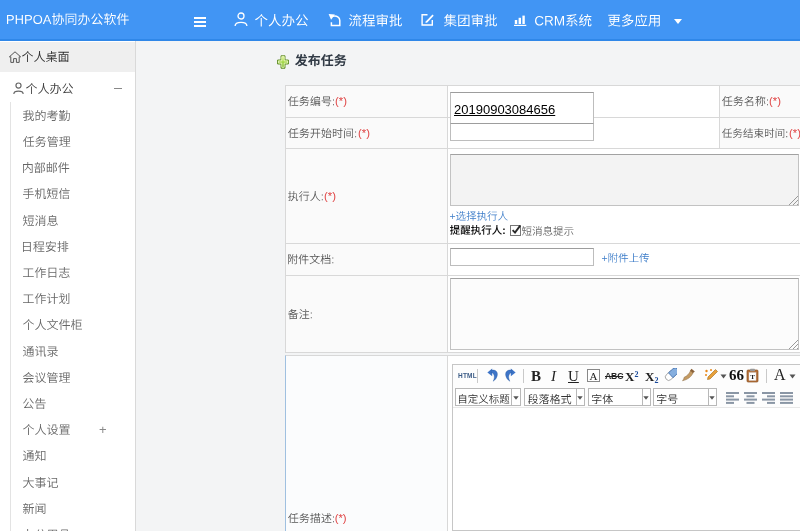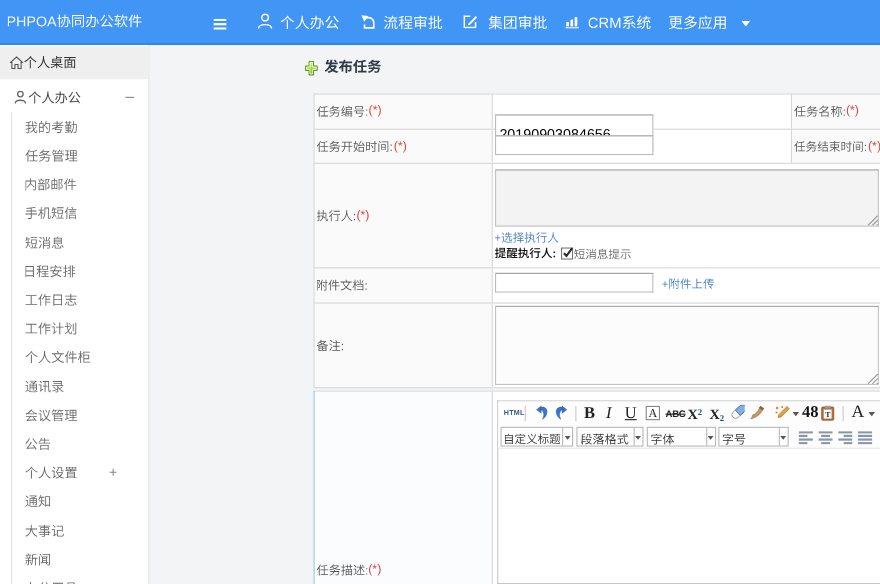--- a/index.html
+++ b/index.html
@@ -206,21 +206,21 @@
 <div class="cell inp" style="left:447px;top:275px;width:354px;height:77px"></div>
 <div class="abs" style="left:285px;top:352px;width:516px;height:1px;background:#d8d8d8"></div>
 <div class="cell" style="left:285px;top:355px;width:162px;height:176px;background:#fbfcfd;border-left:1px solid #9fc0e0"></div>
 <div class="cell inp" style="left:447px;top:355px;width:354px;height:176px"></div>
 <div class="abs" style="left:287.7px;top:512.5px;display:flex">
     <svg style="display:block" width="46" height="11" viewBox="0 0 46 11">
       <path d="M3.5 9.0V9.7H10.2V9.0H7.1V5.5H10.4V4.8H7.1V1.6C8.2 1.4 9.1 1.2 9.9 0.9L9.3 0.3C8.0 0.8 5.5 1.2 3.4 1.5C3.5 1.7 3.6 2.0 3.7 2.1C4.5 2.0 5.5 1.9 6.4 1.7V4.8H3.1V5.5H6.4V9.0ZM3.1 0.0C2.4 1.8 1.2 3.5 0.0 4.6C0.1 4.8 0.4 5.1 0.5 5.3C0.9 4.9 1.4 4.3 1.8 3.7V10.1H2.6V2.6C3.0 1.8 3.4 1.0 3.8 0.2ZM15.8 5.1C15.7 5.5 15.7 5.8 15.6 6.2H12.2V6.9H15.3C14.7 8.3 13.4 9.1 11.4 9.5C11.6 9.6 11.8 10.0 11.8 10.1C14.0 9.6 15.4 8.7 16.1 6.9H19.6C19.4 8.4 19.1 9.1 18.9 9.3C18.8 9.4 18.6 9.4 18.4 9.4C18.2 9.4 17.4 9.4 16.8 9.3C16.9 9.5 17.0 9.8 17.0 10.0C17.6 10.0 18.3 10.0 18.6 10.0C19.0 10.0 19.2 9.9 19.5 9.7C19.8 9.4 20.1 8.6 20.3 6.5C20.4 6.4 20.4 6.2 20.4 6.2H16.3C16.4 5.9 16.5 5.5 16.5 5.1ZM19.1 1.8C18.4 2.5 17.5 3.1 16.4 3.5C15.5 3.1 14.8 2.6 14.4 2.0L14.5 1.8ZM15.1 0.0C14.5 1.0 13.4 2.1 11.8 3.0C12.0 3.1 12.2 3.3 12.3 3.5C12.9 3.2 13.4 2.8 13.9 2.4C14.3 3.0 14.9 3.4 15.6 3.8C14.2 4.2 12.7 4.5 11.3 4.7C11.4 4.8 11.6 5.1 11.6 5.3C13.2 5.1 14.9 4.8 16.4 4.2C17.7 4.7 19.3 5.0 21.0 5.2C21.1 5.0 21.2 4.7 21.4 4.5C19.9 4.4 18.5 4.2 17.3 3.8C18.5 3.2 19.6 2.4 20.2 1.4L19.8 1.1L19.7 1.2H15.1C15.4 0.8 15.6 0.5 15.8 0.2ZM30.1 0.0V1.6H28.1V0.0H27.4V1.6H25.8V2.3H27.4V3.8H28.1V2.3H30.1V3.8H30.9V2.3H32.3V1.6H30.9V0.0ZM27.0 7.2H28.8V8.9H27.0ZM27.0 6.6V5.0H28.8V6.6ZM31.2 7.2V8.9H29.4V7.2ZM31.2 6.6H29.4V5.0H31.2ZM26.3 4.3V10.1H27.0V9.6H31.2V10.1H31.9V4.3ZM23.7 0.0V2.3H22.3V3.0H23.7V5.5C23.1 5.7 22.6 5.8 22.2 5.9L22.4 6.7L23.7 6.2V9.2C23.7 9.4 23.6 9.4 23.5 9.4C23.4 9.4 22.9 9.4 22.4 9.4C22.5 9.6 22.6 9.9 22.7 10.1C23.3 10.1 23.8 10.1 24.0 9.9C24.3 9.8 24.4 9.6 24.4 9.2V6.0L25.6 5.6L25.5 4.9L24.4 5.3V3.0H25.6V2.3H24.4V0.0ZM40.7 0.6C41.2 1.0 41.9 1.6 42.2 2.0L42.7 1.6C42.4 1.2 41.8 0.7 41.3 0.3ZM33.7 0.8C34.3 1.4 35.0 2.3 35.3 2.8L36.0 2.4C35.6 1.9 34.9 1.1 34.3 0.5ZM39.5 0.1V2.2H36.4V2.9H39.1C38.5 4.6 37.4 6.3 36.2 7.1C36.4 7.3 36.7 7.5 36.8 7.7C37.8 6.8 38.8 5.3 39.5 3.7V8.6H40.2V3.7C41.2 4.9 42.2 6.3 42.7 7.2L43.3 6.8C42.7 5.7 41.5 4.1 40.3 2.9H43.3V2.2H40.2V0.1ZM35.8 4.0H33.4V4.7H35.1V8.1C34.6 8.2 34.0 8.7 33.4 9.3L33.9 9.9C34.5 9.2 35.0 8.7 35.4 8.7C35.7 8.7 36.0 9.0 36.5 9.3C37.2 9.7 38.2 9.8 39.5 9.8C40.5 9.8 42.5 9.8 43.3 9.7C43.3 9.5 43.4 9.1 43.5 9.0C42.4 9.1 40.8 9.1 39.5 9.1C38.3 9.1 37.4 9.1 36.7 8.7C36.3 8.4 36.0 8.2 35.8 8.1ZM45.0 4.6V3.4H46.0V4.6ZM45.0 9.3V8.2H46.0V9.3Z" fill="#555"></path>
     </svg>
     <span class="star">(*)</span>
   </div>
-<input class="tx" style="left: 450px; top: 104px; width: 144px; height: 34px;" value="20190903084656">
+<input class="tx" style="left: 450px; top: 92px; width: 144px; height: 34px; text-decoration: underline;" value="20190903084656">
 <input class="tx" style="left: 450px; top: 123px; width: 144px; height: 18px;">
 <div class="ta" style="left:450px;top:154px;width:349px;height:52px;background:#f3f3f3"></div>
 <svg class="abs" style="left:789px;top:196px" width="10" height="9" viewBox="0 0 10 9">
     <g stroke="#999" stroke-width="1">
       <line x1="0" y1="9" x2="9" y2="0"></line>
       <line x1="4" y1="9" x2="9" y2="4"></line>
       <line x1="8" y1="9" x2="9" y2="8"></line>
     </g>
   </svg>
 <svg class="abs" style="left:450px;top:211.4px;" width="58" height="10" viewBox="0 0 58 10">
@@ -286,21 +286,21 @@
     <path d="M13.5 3.5 L6 11 L3.5 11.5 L4 9 L11.5 1.5 Z" fill="#e8a03a" stroke="#a06a1a" stroke-width="0.6"></path>
     <g fill="#e8881a">
       <circle cx="2.5" cy="3" r="1.2"></circle>
       <circle cx="7" cy="2" r="1"></circle>
       <circle cx="2" cy="7" r="1"></circle>
     </g>
   </svg>
 <svg class="abs" style="left:720px;top:374px" width="7" height="5" viewBox="0 0 7 5">
     <path d="M0.5 0.5 L6.5 0.5 L3.5 4.5 Z" fill="#555"></path>
   </svg>
-<div class="abs" style="left:729px;top:367px;font-family:'Liberation Serif',serif;font-size:15px;font-weight:bold;color:#111">48</div>
+<div class="abs" style="left:729px;top:367px;font-family:'Liberation Serif',serif;font-size:15px;font-weight:bold;color:#111">66</div>
 <svg class="abs" style="left:746px;top:368px" width="13" height="15" viewBox="0 0 13 15">
     <rect x="1" y="2" width="11" height="12" rx="1" fill="#b5703a" stroke="#8a5020" stroke-width="0.7"></rect>
     <rect x="4" y="0.8" width="5" height="2.4" rx="0.8" fill="#999"></rect>
     <rect x="3" y="4.5" width="7" height="8" fill="#fff" stroke="#ccc" stroke-width="0.4"></rect>
     <text x="6.5" y="11" font-size="7" font-weight="bold" text-anchor="middle" fill="#222" font-family="Liberation Serif">T</text>
   </svg>
 <div class="abs" style="left:766px;top:369px;width:1px;height:14px;background:#c9c9c9"></div>
 <div class="abs" style="left:774px;top:366px;font-family:'Liberation Serif',serif;font-size:16px;color:#222">A</div>
 <svg class="abs" style="left:789px;top:374px" width="7" height="5" viewBox="0 0 7 5">
     <path d="M0.5 0.5 L6.5 0.5 L3.5 4.5 Z" fill="#555"></path>

